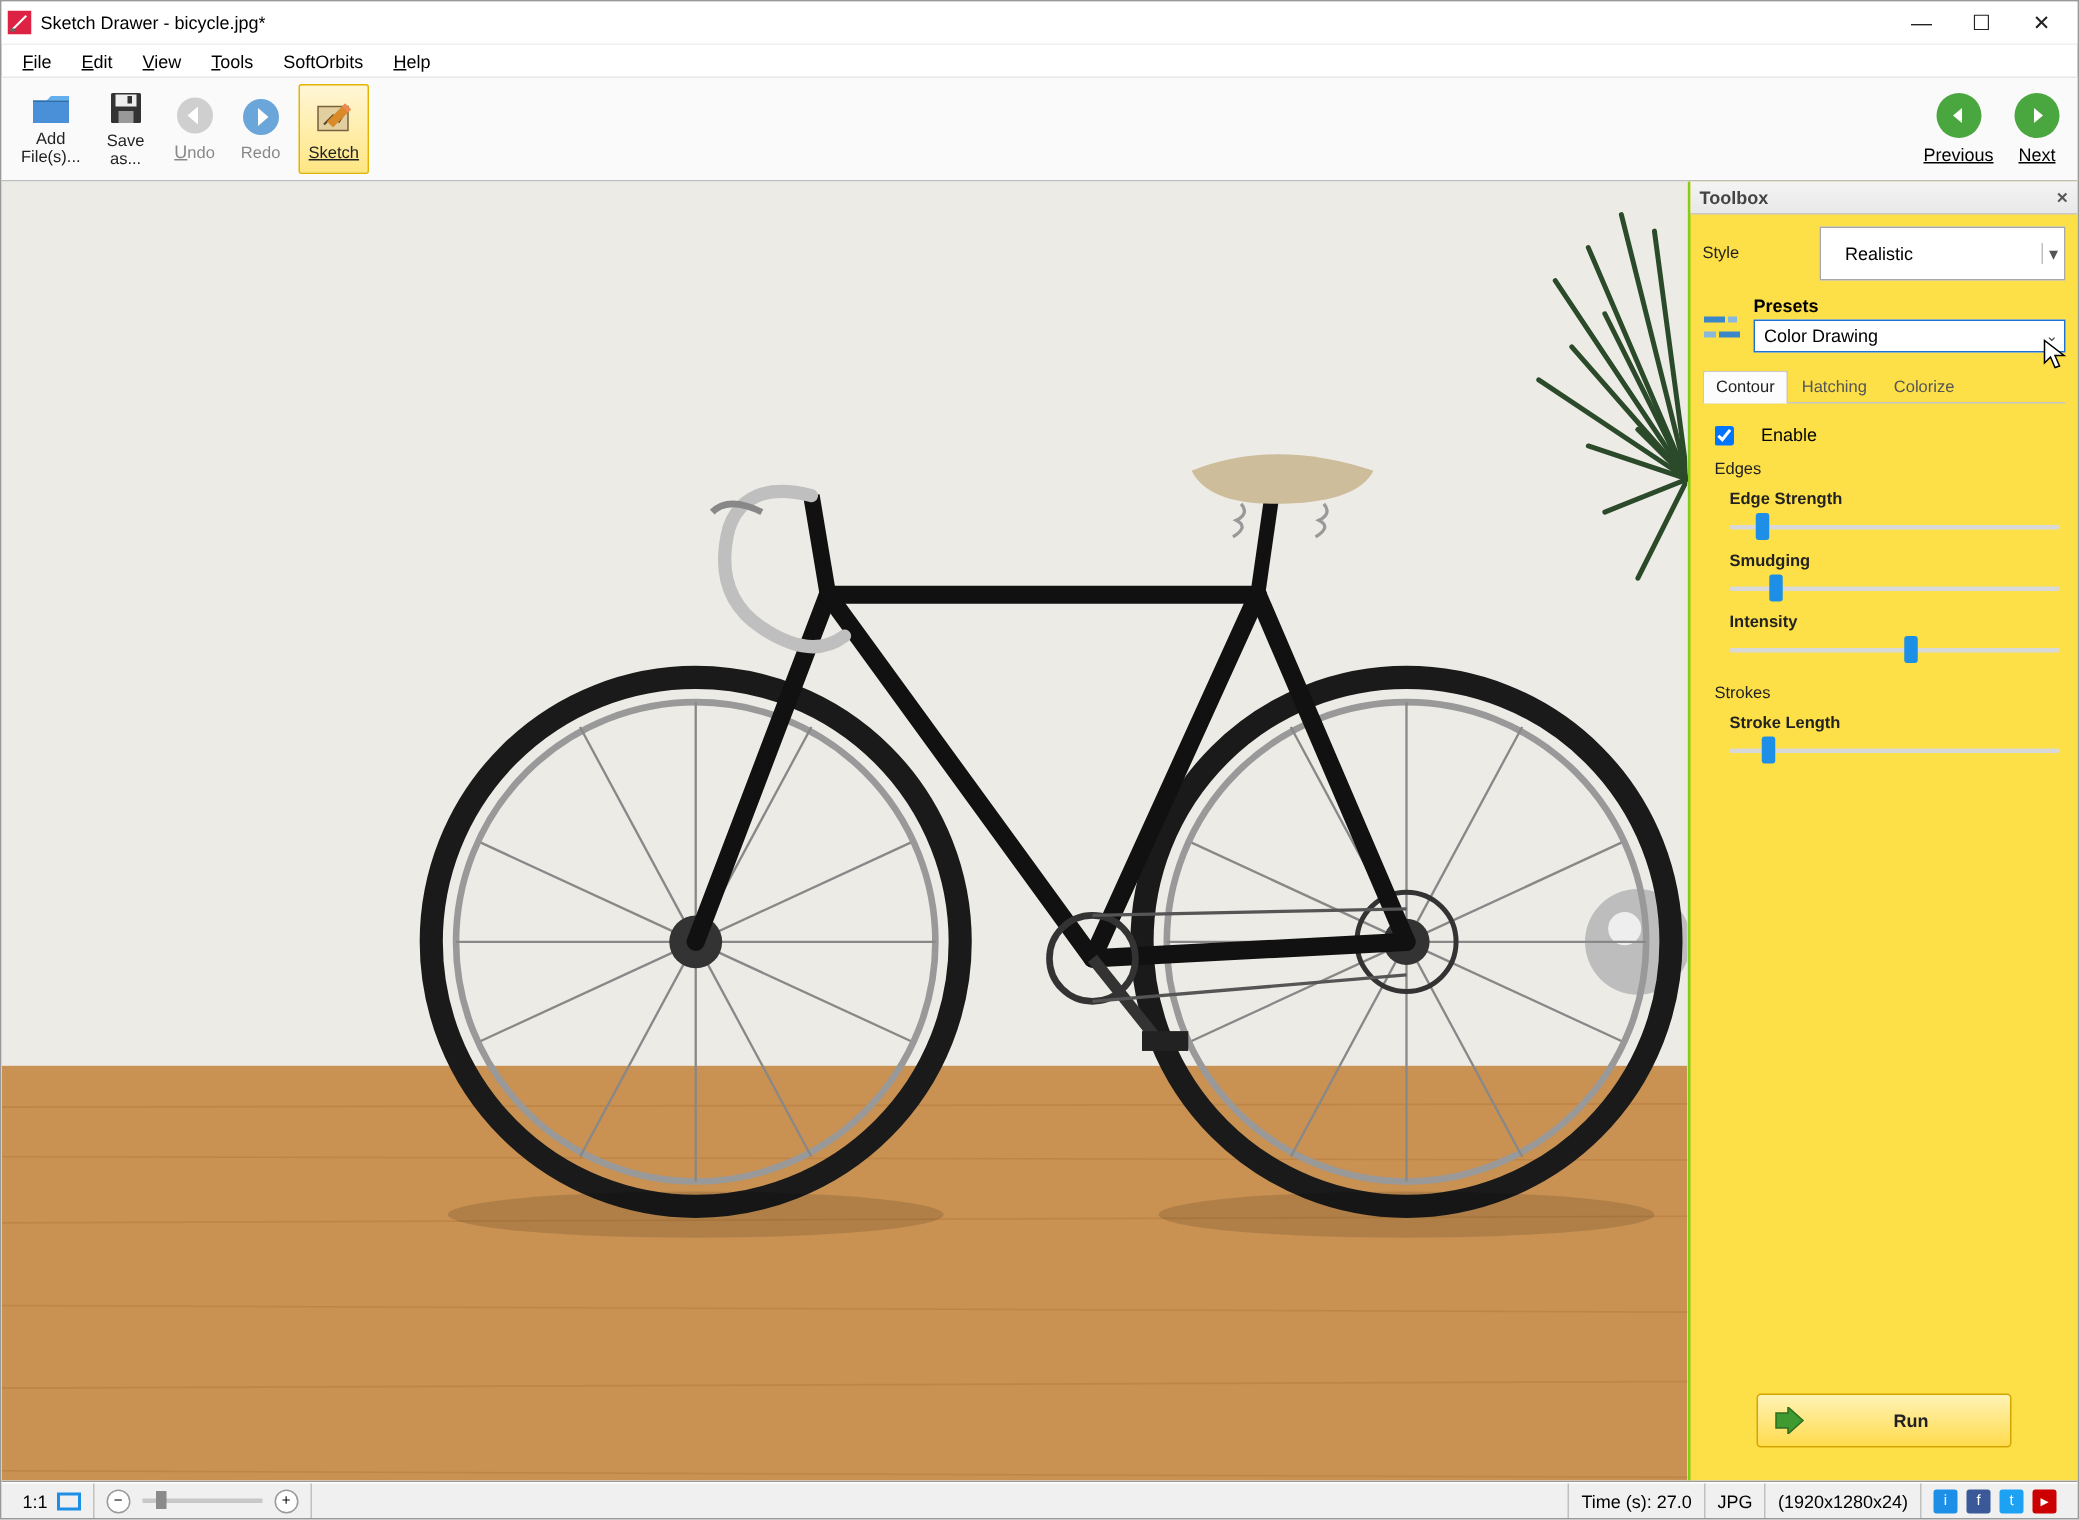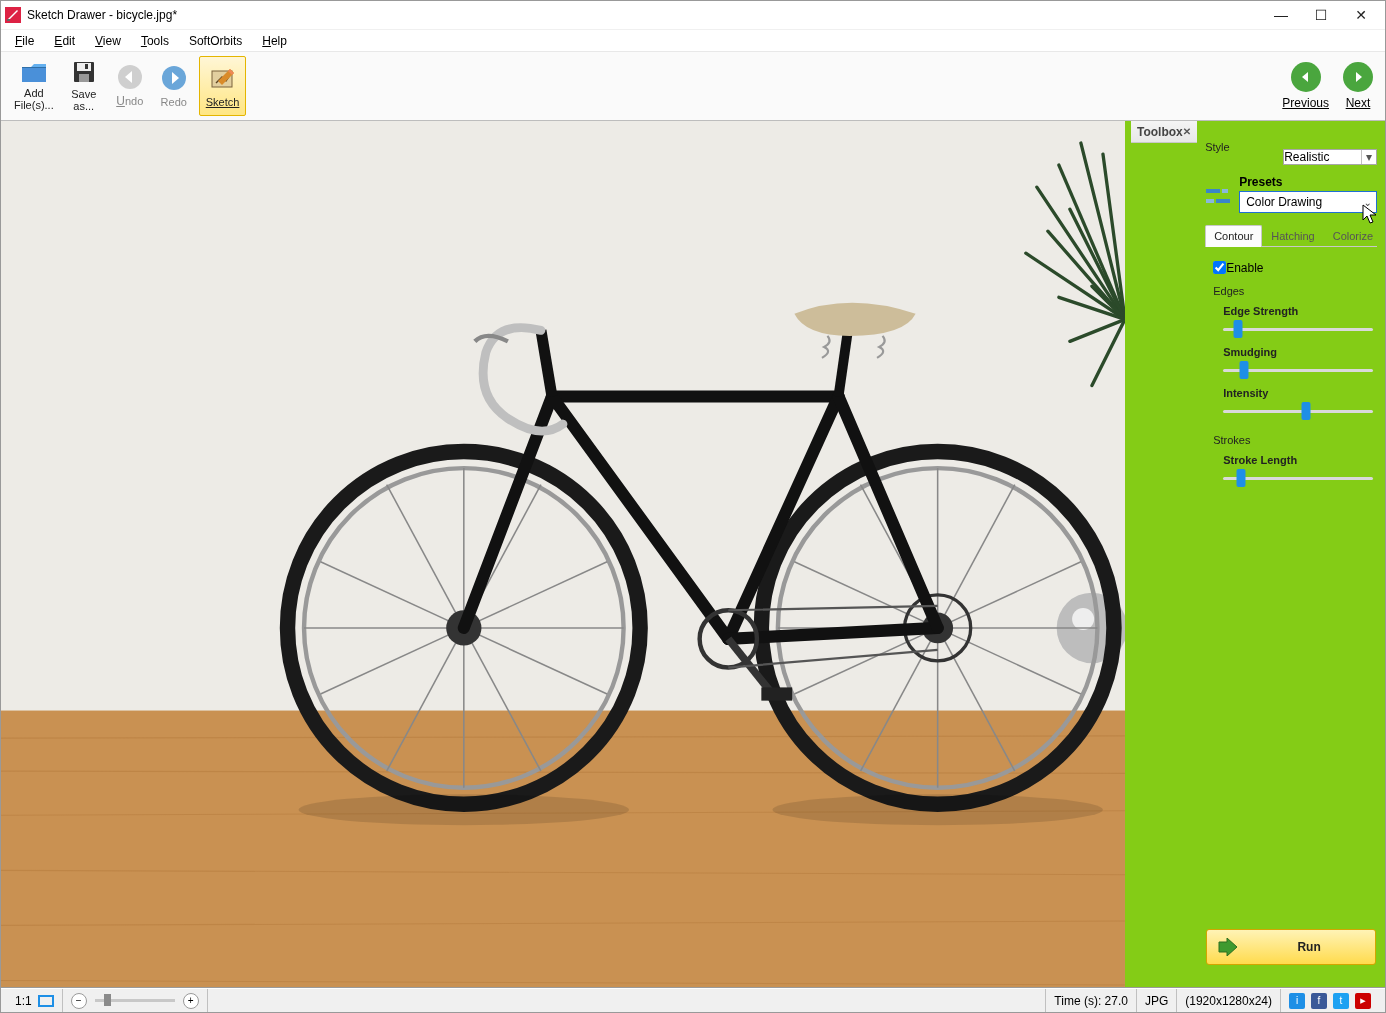--- a/index.html
+++ b/index.html
@@ -29,41 +29,41 @@
 .nav-button { display: flex; flex-direction: column; align-items: center; justify-content: center; padding: 4px 6px; gap: 4px; text-decoration: underline; }
 .nav-button .circ { width: 30px; height: 30px; border-radius: 50%; background: #4aa63e; display: flex; align-items: center; justify-content: center; }
 .nav-button .circ svg { fill: #fff; }
 
 
 .content { flex: 1 1 auto; display: flex; overflow: hidden; border-bottom: 1px solid #9a9a9a; }
 .canvas-area { flex: 1 1 auto; background: #f2f2f2; position: relative; overflow: hidden; }
 .bicycle-scene { position: absolute; inset: 0; }
 
 
-.toolbox { width: 260px; border-left: 6px solid #84cc16; background: #84cc16; display: flex; flex-direction: row; }
+.toolbox { width: 260px; border-left: 2px solid #84cc16; background: #fde047; display: flex; flex-direction: column; }
 .toolbox-header { height: 22px; background: linear-gradient(#f4f4f4, #e8e8e8); border-bottom: 1px solid #c8c8c8; display: flex; align-items: center; justify-content: space-between; padding: 0 6px; font-size: 11px; font-weight: 600; color: #444; }
 .toolbox-header .x { color: #555; font-size: 10px; }
 .toolbox-body { padding: 8px 8px 12px 8px; display: flex; flex-direction: column; gap: 6px; overflow: auto; flex: 1 1 auto; }
 .row { display: flex; align-items: center; gap: 8px; }
 .row .lbl { width: 70px; font-size: 11px; color: #222; }
-.select { flex: 1; height: 16px; border: 1px solid #a7a7a7; background: #fff; display: flex; align-items: center; justify-content: space-between; padding: 0 4px 0 0; font-size: 11px; margin-top: 20px; }
+.select { flex: 1; height: 36px; border: 1px solid #a7a7a7; background: #fff; display: flex; align-items: center; justify-content: space-between; padding: 0 4px 0 16px; font-size: 11px; }
 .select .caret { border-left: 1px solid #c0c0c0; padding-left: 4px; color: #555; }
 .presets-row { display: flex; gap: 8px; align-items: center; margin-top: 4px; }
 .presets-icon { width: 26px; height: 26px; display: flex; align-items: center; justify-content: center; margin-top: 6px; }
 .presets-right { flex: 1; display: flex; flex-direction: column; gap: 2px; }
 .presets-label { font-weight: bold; font-size: 12px; }
 .preset-select { height: 22px; border: 1px solid #1e6fd6; background: #fff; display: flex; align-items: center; justify-content: space-between; padding: 0 4px 0 6px; font-size: 11px; position: relative; }
 .preset-select .caret2 { color: #444; font-size: 10px; }
 .cursor-arrow { position: absolute; right: -4px; bottom: -14px; pointer-events: none; }
 
 .tabs { display: flex; gap: 0; margin-top: 6px; border-bottom: 1px solid #c8c8c8; }
 .tab { padding: 4px 8px 5px 8px; border: 1px solid transparent; border-bottom: none; font-size: 11px; color: #555; margin-bottom: -1px; }
 .tab.active { border-color: #c8c8c8; background: #fcfcfc; color: #222; border-radius: 2px 2px 0 0; }
 .tab-content { padding: 8px 4px 4px 8px; display: flex; flex-direction: column; gap: 8px; }
-.checkbox-row { display: flex; align-items: flex-start; gap: 0; font-size: 11px; }
+.checkbox-row { display: flex; align-items: flex-end; gap: 18px; font-size: 11px; }
 .checkbox-row input { width: 13px; height: 13px; }
 .group-title { font-size: 11px; color: #222; margin-top: 2px; }
 .slider-block { display: flex; flex-direction: column; gap: 3px; margin-left: 10px; }
 .slider-label { font-size: 11px; color: #222; font-weight: bold; }
 .slider { position: relative; height: 18px; display: flex; align-items: center; }
 .slider-track { height: 3px; background: #d9d9d9; flex: 1; border-radius: 2px; }
 .slider-thumb { position: absolute; width: 9px; height: 18px; background: #1e8fe6; border-radius: 2px; top: 0; transform: translateX(-50%); }
 
 .run-row { display: flex; justify-content: center; padding: 10px 0; margin-top: auto; }
 .run-button { width: 170px; height: 36px; background: linear-gradient(#fff3b6, #ffdb4d); border: 1px solid #d4a500; border-radius: 3px; display: flex; align-items: center; gap: 14px; padding: 0 10px; font-size: 13px; font-weight: 700; color: #222; }

